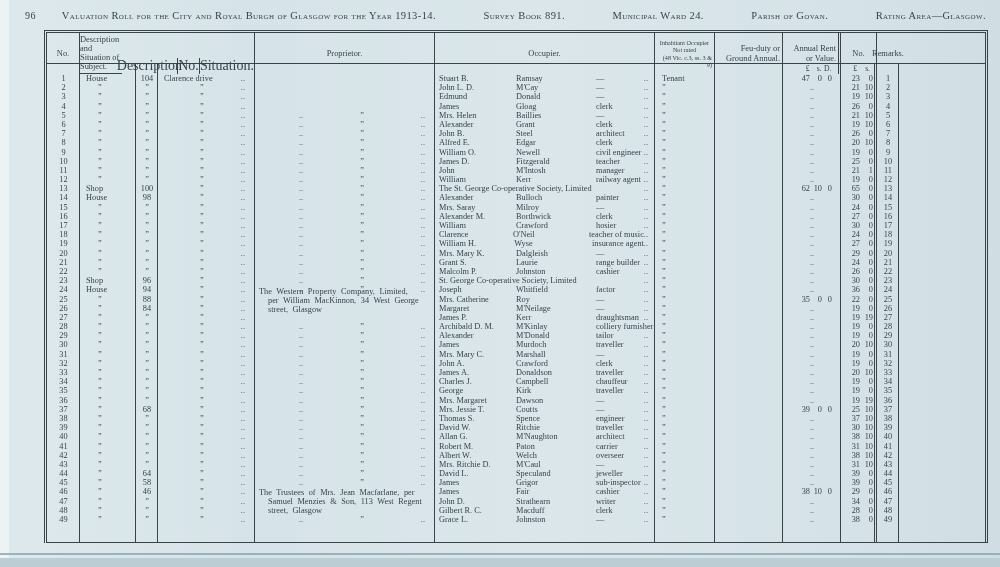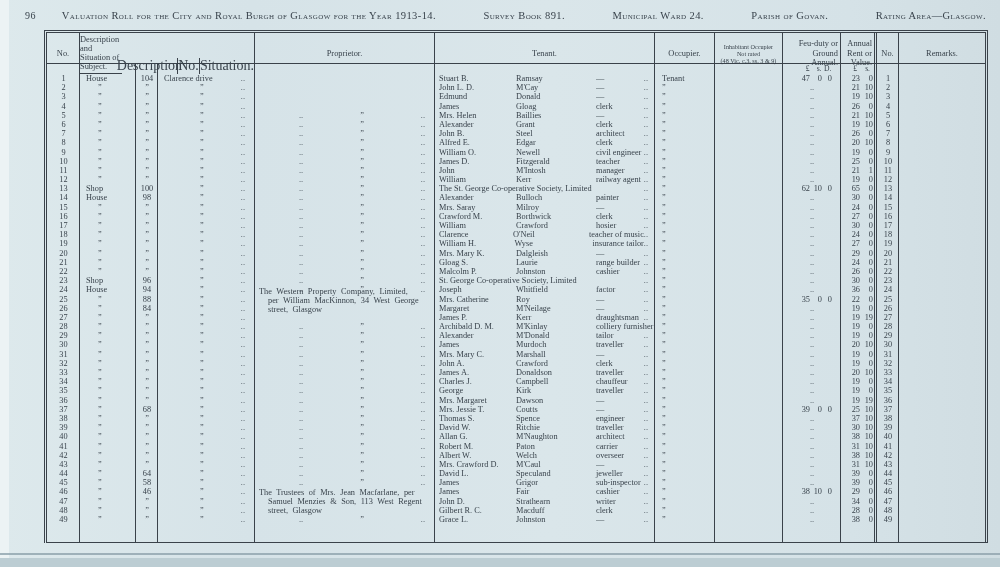--- a/index.html
+++ b/index.html
@@ -108,21 +108,20 @@
       <div class="th">No.</div>
       <div class="th-group">
         <div class="thg-title">Description and Situation of Subject.</div>
         <div class="thg-sub">
           <div class="sb">Description</div>
           <div class="sb">No.</div>
           <div class="sb last">Situation.</div>
         </div>
       </div>
       <div class="th">Proprietor.</div>
-      <div class="th">Tenant.</div>
       <div class="th">Occupier.</div>
       <div class="th tiny">
         <div>Inhabitant Occupier</div>
         <div>Not rated</div>
         <div>(48 Vic. c.3, ss. 3 &amp; 9)</div>
       </div>
       <div class="th">Feu-duty or Ground Annual.</div>
       <div class="th dblr">Annual Rent or Value.</div>
       <div class="th">No.</div>
       <div class="th last">Remarks.</div>
@@ -598,21 +597,21 @@
             <div class="cell c-sit">
               <span class="sit-d">”</span>
               <span class="dots">..</span>
             </div>
             <div class="cell c-prop">
               <span>..</span>
               <span>”</span>
               <span>..</span>
             </div>
             <div class="cell c-ten">
-              <span class="t-f">Crawford M.</span>
+              <span class="t-f">Alexander M.</span>
               <span class="t-s">Borthwick</span>
               <span class="t-o">clerk</span>
               <span class="t-dots">..</span>
             </div>
             <div class="cell c-occ">”</div>
             <div class="cell c-inh"></div>
             <div class="cell c-feu ctr">..</div>
             <div class="cell c-rent">
               <span class="r-l">27</span>
               <span class="r-s">0</span>
@@ -687,21 +686,21 @@
               <span class="dots">..</span>
             </div>
             <div class="cell c-prop">
               <span>..</span>
               <span>”</span>
               <span>..</span>
             </div>
             <div class="cell c-ten">
               <span class="t-f">William H.</span>
               <span class="t-s">Wyse</span>
-              <span class="t-o">insurance tailor</span>
+              <span class="t-o">insurance agent</span>
               <span class="t-dots">..</span>
             </div>
             <div class="cell c-occ">”</div>
             <div class="cell c-inh"></div>
             <div class="cell c-feu ctr">..</div>
             <div class="cell c-rent">
               <span class="r-l">27</span>
               <span class="r-s">0</span>
             </div>
             <div class="cell c-no2">19</div>
@@ -743,21 +742,21 @@
             <div class="cell c-sit">
               <span class="sit-d">”</span>
               <span class="dots">..</span>
             </div>
             <div class="cell c-prop">
               <span>..</span>
               <span>”</span>
               <span>..</span>
             </div>
             <div class="cell c-ten">
-              <span class="t-f">Gloag S.</span>
+              <span class="t-f">Grant S.</span>
               <span class="t-s">Laurie</span>
               <span class="t-o">range builder</span>
               <span class="t-dots">..</span>
             </div>
             <div class="cell c-occ">”</div>
             <div class="cell c-inh"></div>
             <div class="cell c-feu ctr">..</div>
             <div class="cell c-rent">
               <span class="r-l">24</span>
               <span class="r-s">0</span>
@@ -1374,21 +1373,21 @@
             <div class="cell c-sit">
               <span class="sit-d">”</span>
               <span class="dots">..</span>
             </div>
             <div class="cell c-prop">
               <span>..</span>
               <span>”</span>
               <span>..</span>
             </div>
             <div class="cell c-ten">
-              <span class="t-f">Mrs. Crawford D.</span>
+              <span class="t-f">Mrs. Ritchie D.</span>
               <span class="t-s">M'Caul</span>
               <span class="t-o">—</span>
               <span class="t-dots">..</span>
             </div>
             <div class="cell c-occ">”</div>
             <div class="cell c-inh"></div>
             <div class="cell c-feu ctr">..</div>
             <div class="cell c-rent">
               <span class="r-l">31</span>
               <span class="r-s">10</span>

